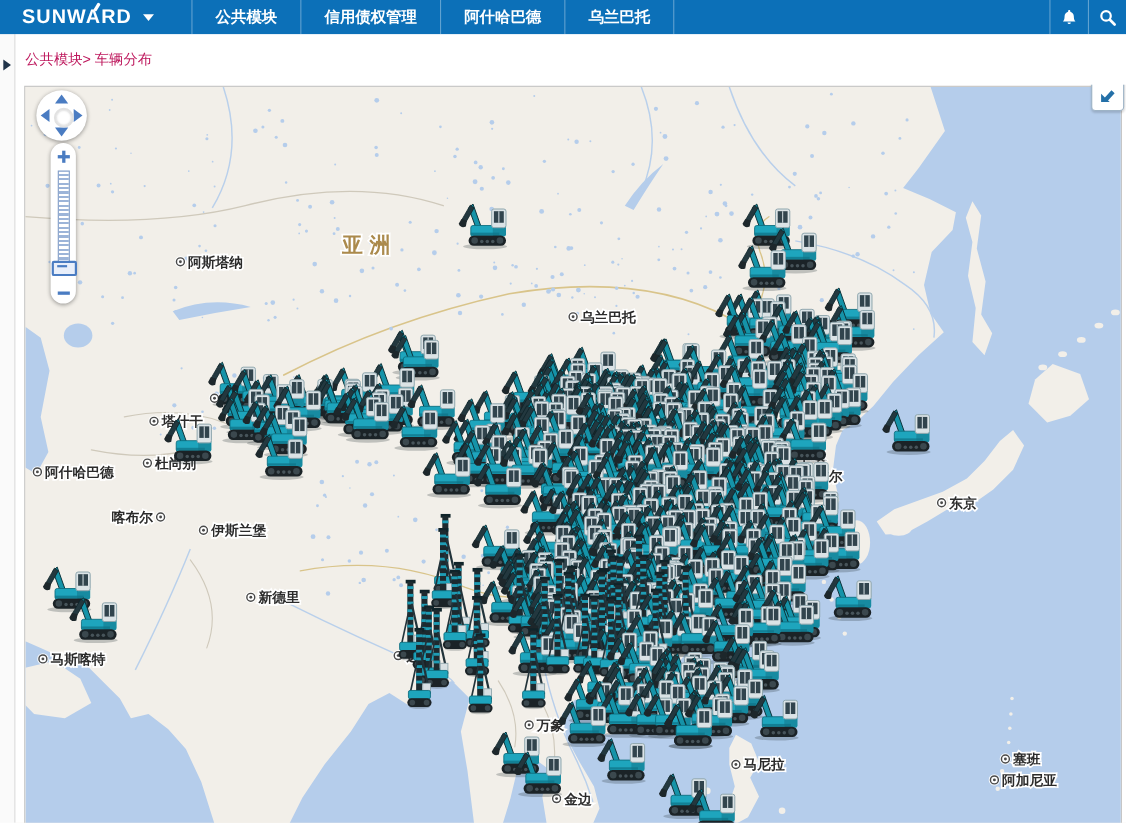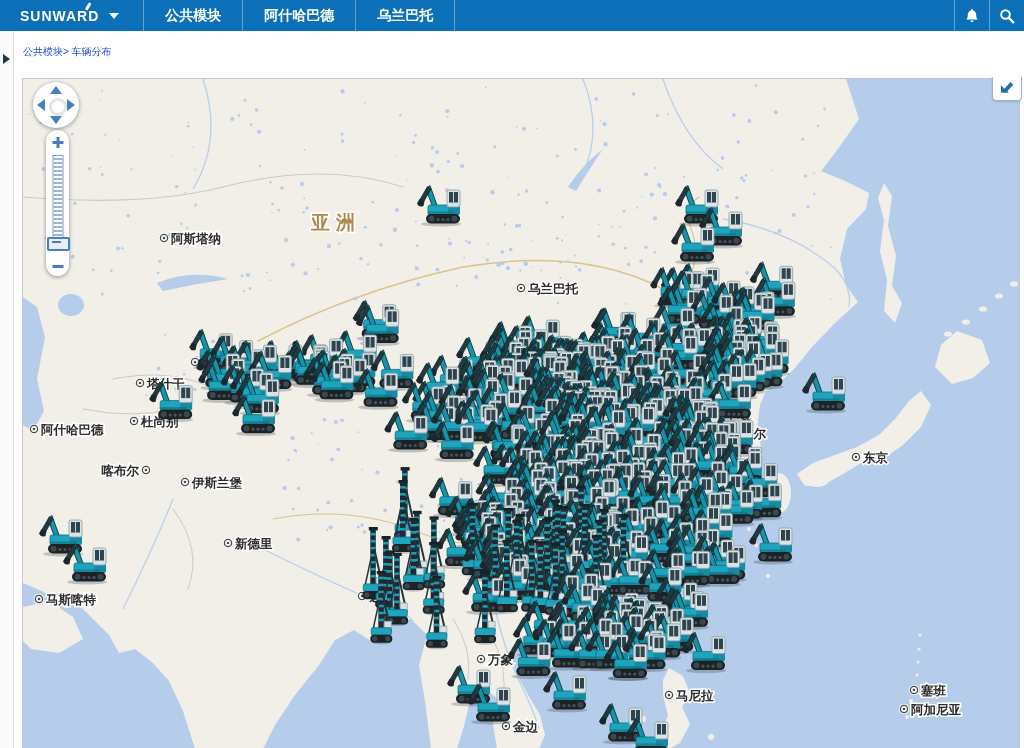--- a/index.html
+++ b/index.html
@@ -4,38 +4,38 @@
 <style>
   html,body{margin:0;padding:0;}
   body{
     width:1024px;height:748px;position:relative;overflow:hidden;
     background:#ffffff;font-family:"Liberation Sans","DejaVu Sans",sans-serif;
   }
   
   .navbar{position:absolute;top:0;left:0;width:1024px;height:31px;background:#0c70b8;
     display:flex;align-items:stretch;color:#fff;z-index:50;}
   .logo-wrap{display:flex;align-items:center;padding:0 16px 0 20px;position:relative;cursor:pointer;}
-  .logo{font-weight:bold;font-size:14px;letter-spacing:1px;position:relative;}
+  .logo{font-weight:bold;font-size:18px;letter-spacing:1px;position:relative;}
   .logo-accent{position:absolute;left:84px;top:5px;width:8px;height:2.5px;background:#fff;
     transform:rotate(-58deg);border-radius:1px;}
   .logo-caret{width:0;height:0;margin-left:10px;border-left:5px solid transparent;
     border-right:5px solid transparent;border-top:6px solid #fff;}
-  .nav-menu{display:flex;align-items:stretch;border-left:1px solid rgba(255,255,255,.35);margin-left:8px;}
+  .nav-menu{display:flex;align-items:stretch;border-left:1px solid rgba(255,255,255,.35);margin-left:18px;}
   .nav-item{display:flex;align-items:center;padding:0 21px;font-size:14px;font-weight:bold;
     border-right:1px solid rgba(255,255,255,.35);cursor:pointer;white-space:nowrap;}
   .nav-right{margin-left:auto;display:flex;align-items:stretch;}
   .nav-icon-btn{width:34px;display:flex;align-items:center;justify-content:center;
     border-left:1px solid rgba(255,255,255,.35);cursor:pointer;}
   
   .side-strip{position:absolute;left:0;top:31px;width:13px;bottom:0;background:#fafafa;
     border-right:1px solid #dcdcdc;z-index:40;}
   .collapse-arrow{position:absolute;left:3px;top:23px;width:0;height:0;cursor:pointer;
     border-top:5px solid transparent;border-bottom:5px solid transparent;border-left:7px solid #20344a;}
   .crumbbar{position:absolute;left:14px;top:31px;right:0;height:46px;background:#fff;z-index:30;}
-  .crumb-text{position:absolute;left:9px;top:14px;font-size:10px;color:#1d4ed8;text-align:right;}
+  .crumb-text{position:absolute;left:9px;top:14px;font-size:13px;color:#be185d;text-align:right;}
   
   .map-panel{position:absolute;left:22px;top:78px;width:996px;height:670px;
     border:1px solid #c6c6c6;background:#f2efe9;z-index:10;}
   .map-clip{position:absolute;inset:0;overflow:hidden;}
   svg text{user-select:none;}
   
   .pan-rose{position:absolute;left:10px;top:3px;width:46px;height:46px;border-radius:50%;
     background:#fff;box-shadow:0 1px 4px rgba(0,0,0,.4);z-index:20;}
   .pan-arrow{position:absolute;width:0;height:0;cursor:pointer;}
   .pan-n{left:17px;top:4px;border-left:6px solid transparent;border-right:6px solid transparent;border-bottom:8px solid #4a7cc2;}
@@ -66,20 +66,21 @@
 <body>
 
 <div class="navbar">
   <div class="logo-wrap">
     <span class="logo">SUNWARD</span>
     <span class="logo-accent"></span>
     <span class="logo-caret"></span>
   </div>
   <div class="nav-menu">
       <div class="nav-item">公共模块</div>
+      <div class="nav-item">信用债权管理</div>
       <div class="nav-item">阿什哈巴德</div>
       <div class="nav-item">乌兰巴托</div>
     </div>
   <div class="nav-right">
     <div class="nav-icon-btn">
       <svg width="16" height="16" viewBox="0 0 16 16">
         <path fill="#ffffff" d="M8 1.2c.6 0 1 .4 1 1v.4c2 .5 3.2 2.1 3.2 4.2 0 3 .7 4 1.5 4.7H2.3c.8-.7 1.5-1.7 1.5-4.7 0-2.1 1.2-3.7 3.2-4.2v-.4c0-.6.4-1 1-1zM6.5 12.4h3a1.5 1.5 0 0 1-3 0z"></path>
       </svg>
     </div>
     <div class="nav-icon-btn">

